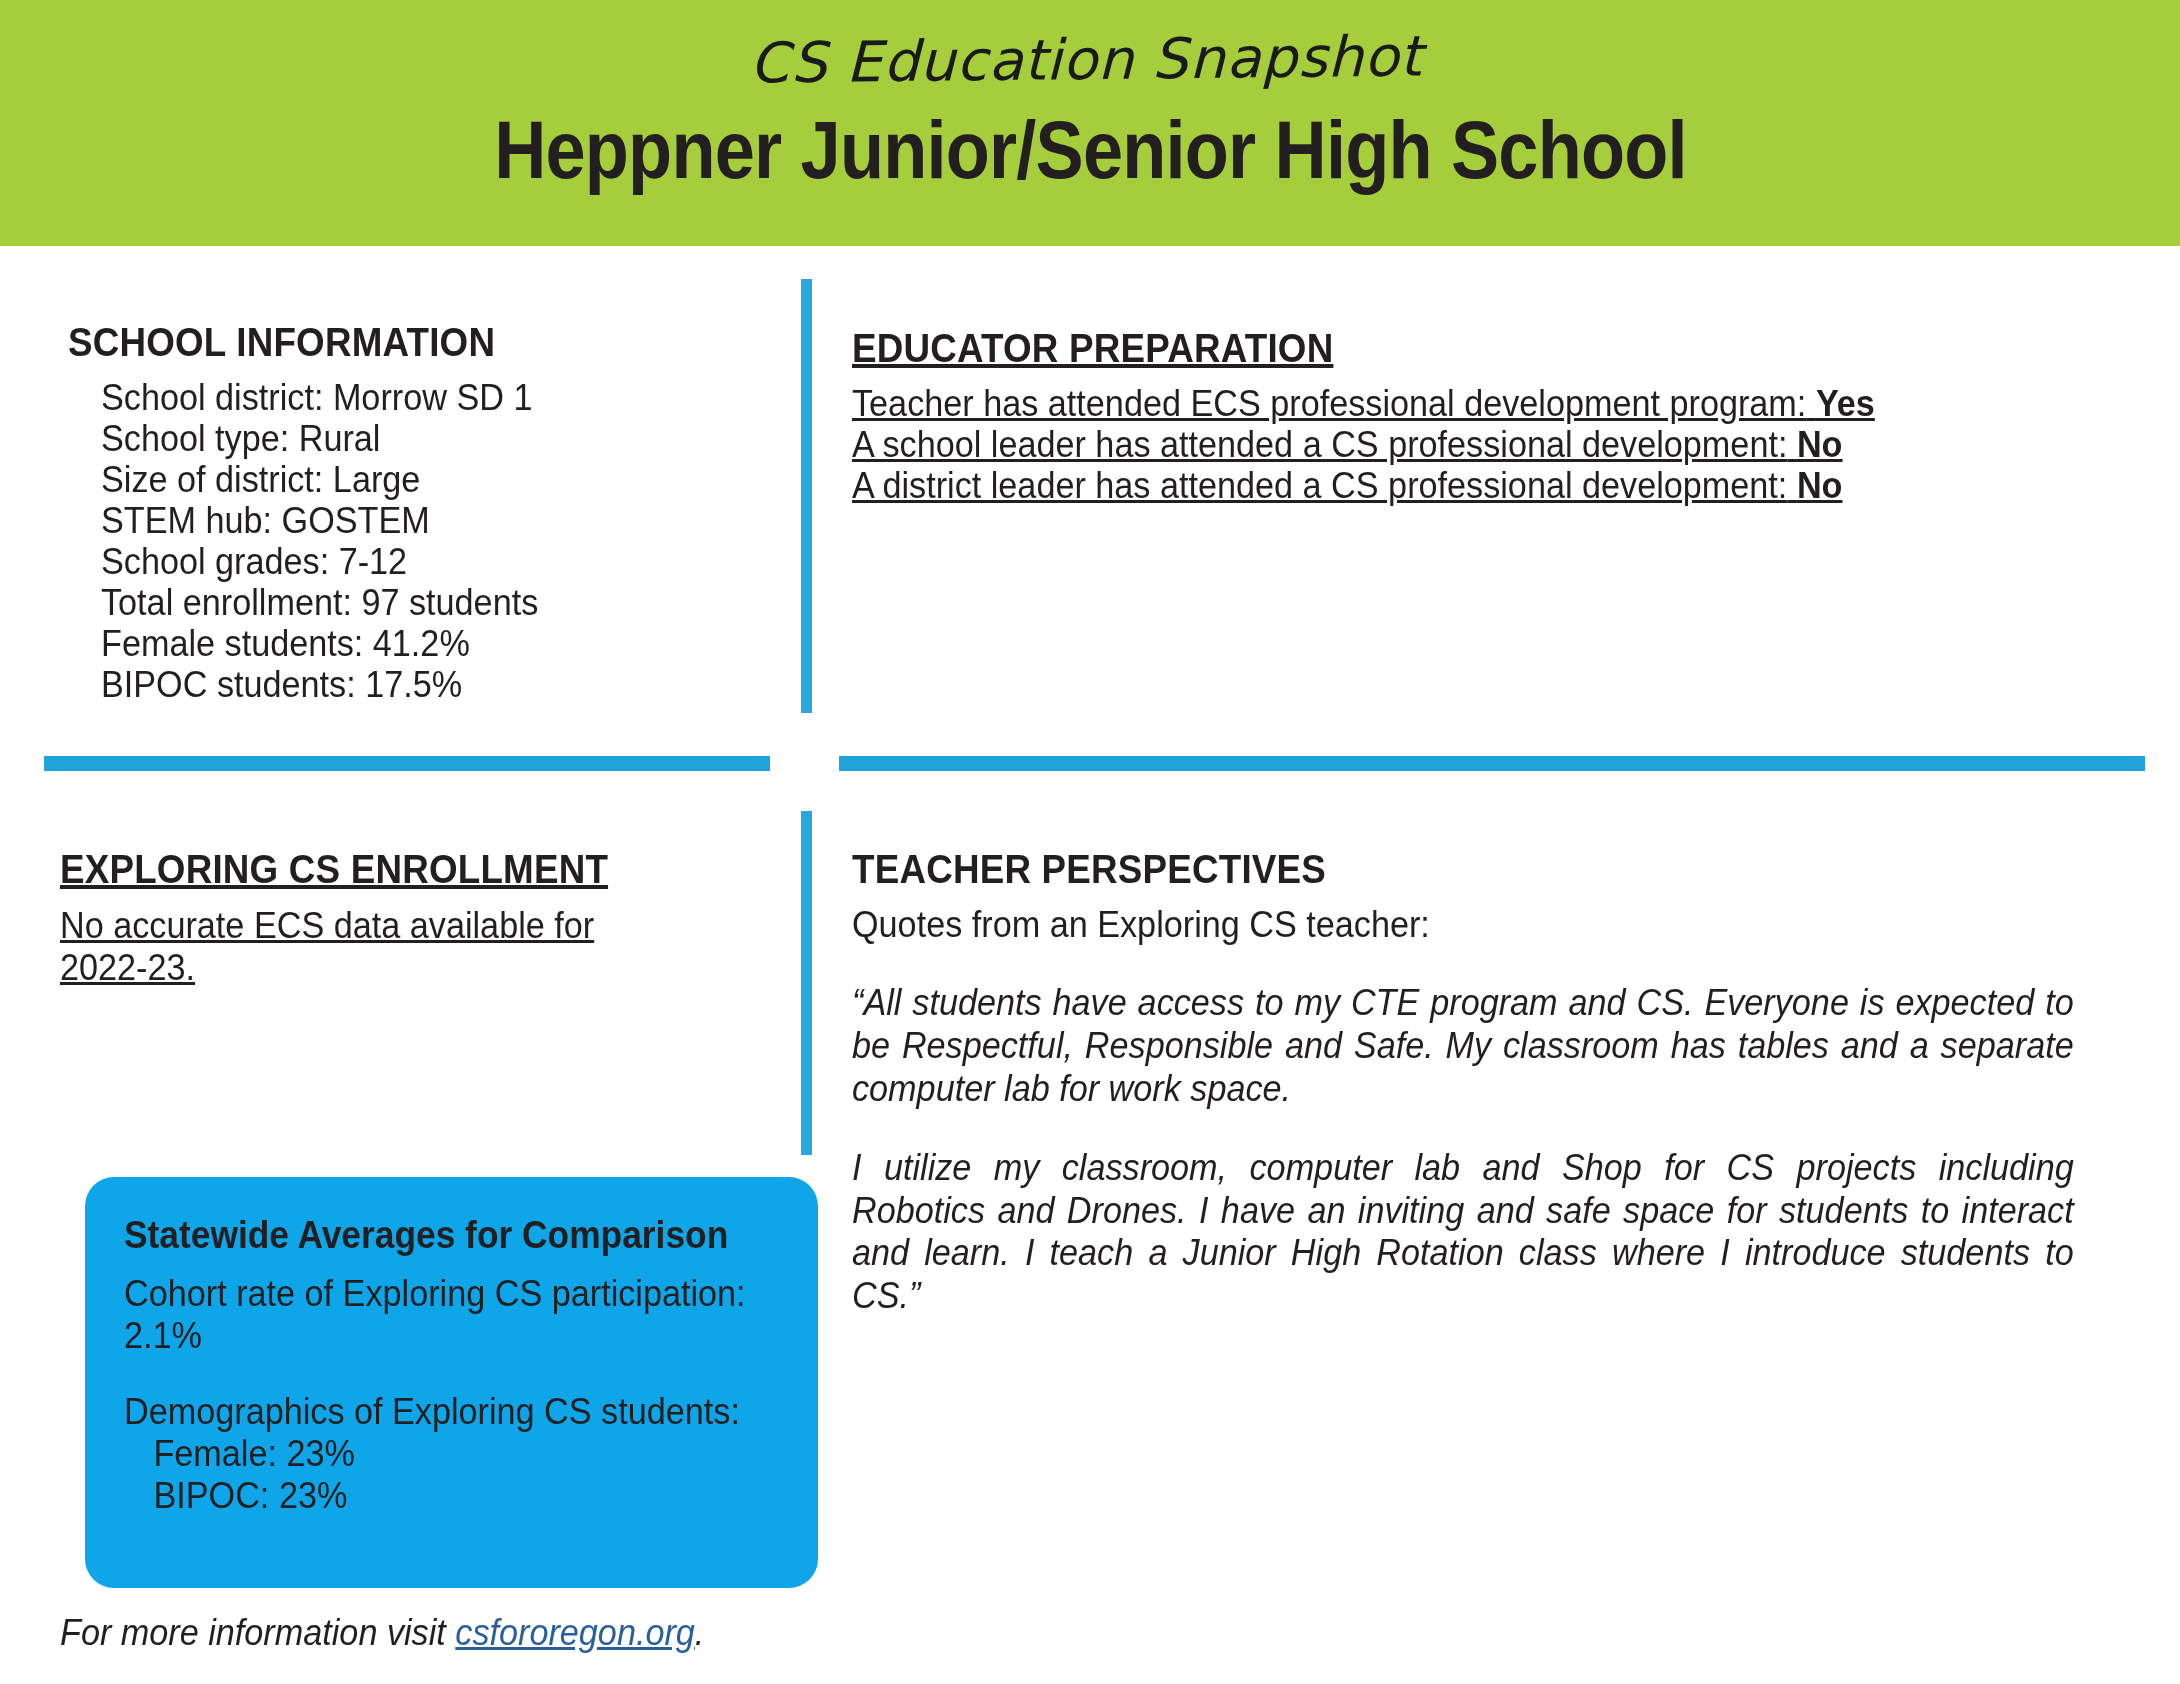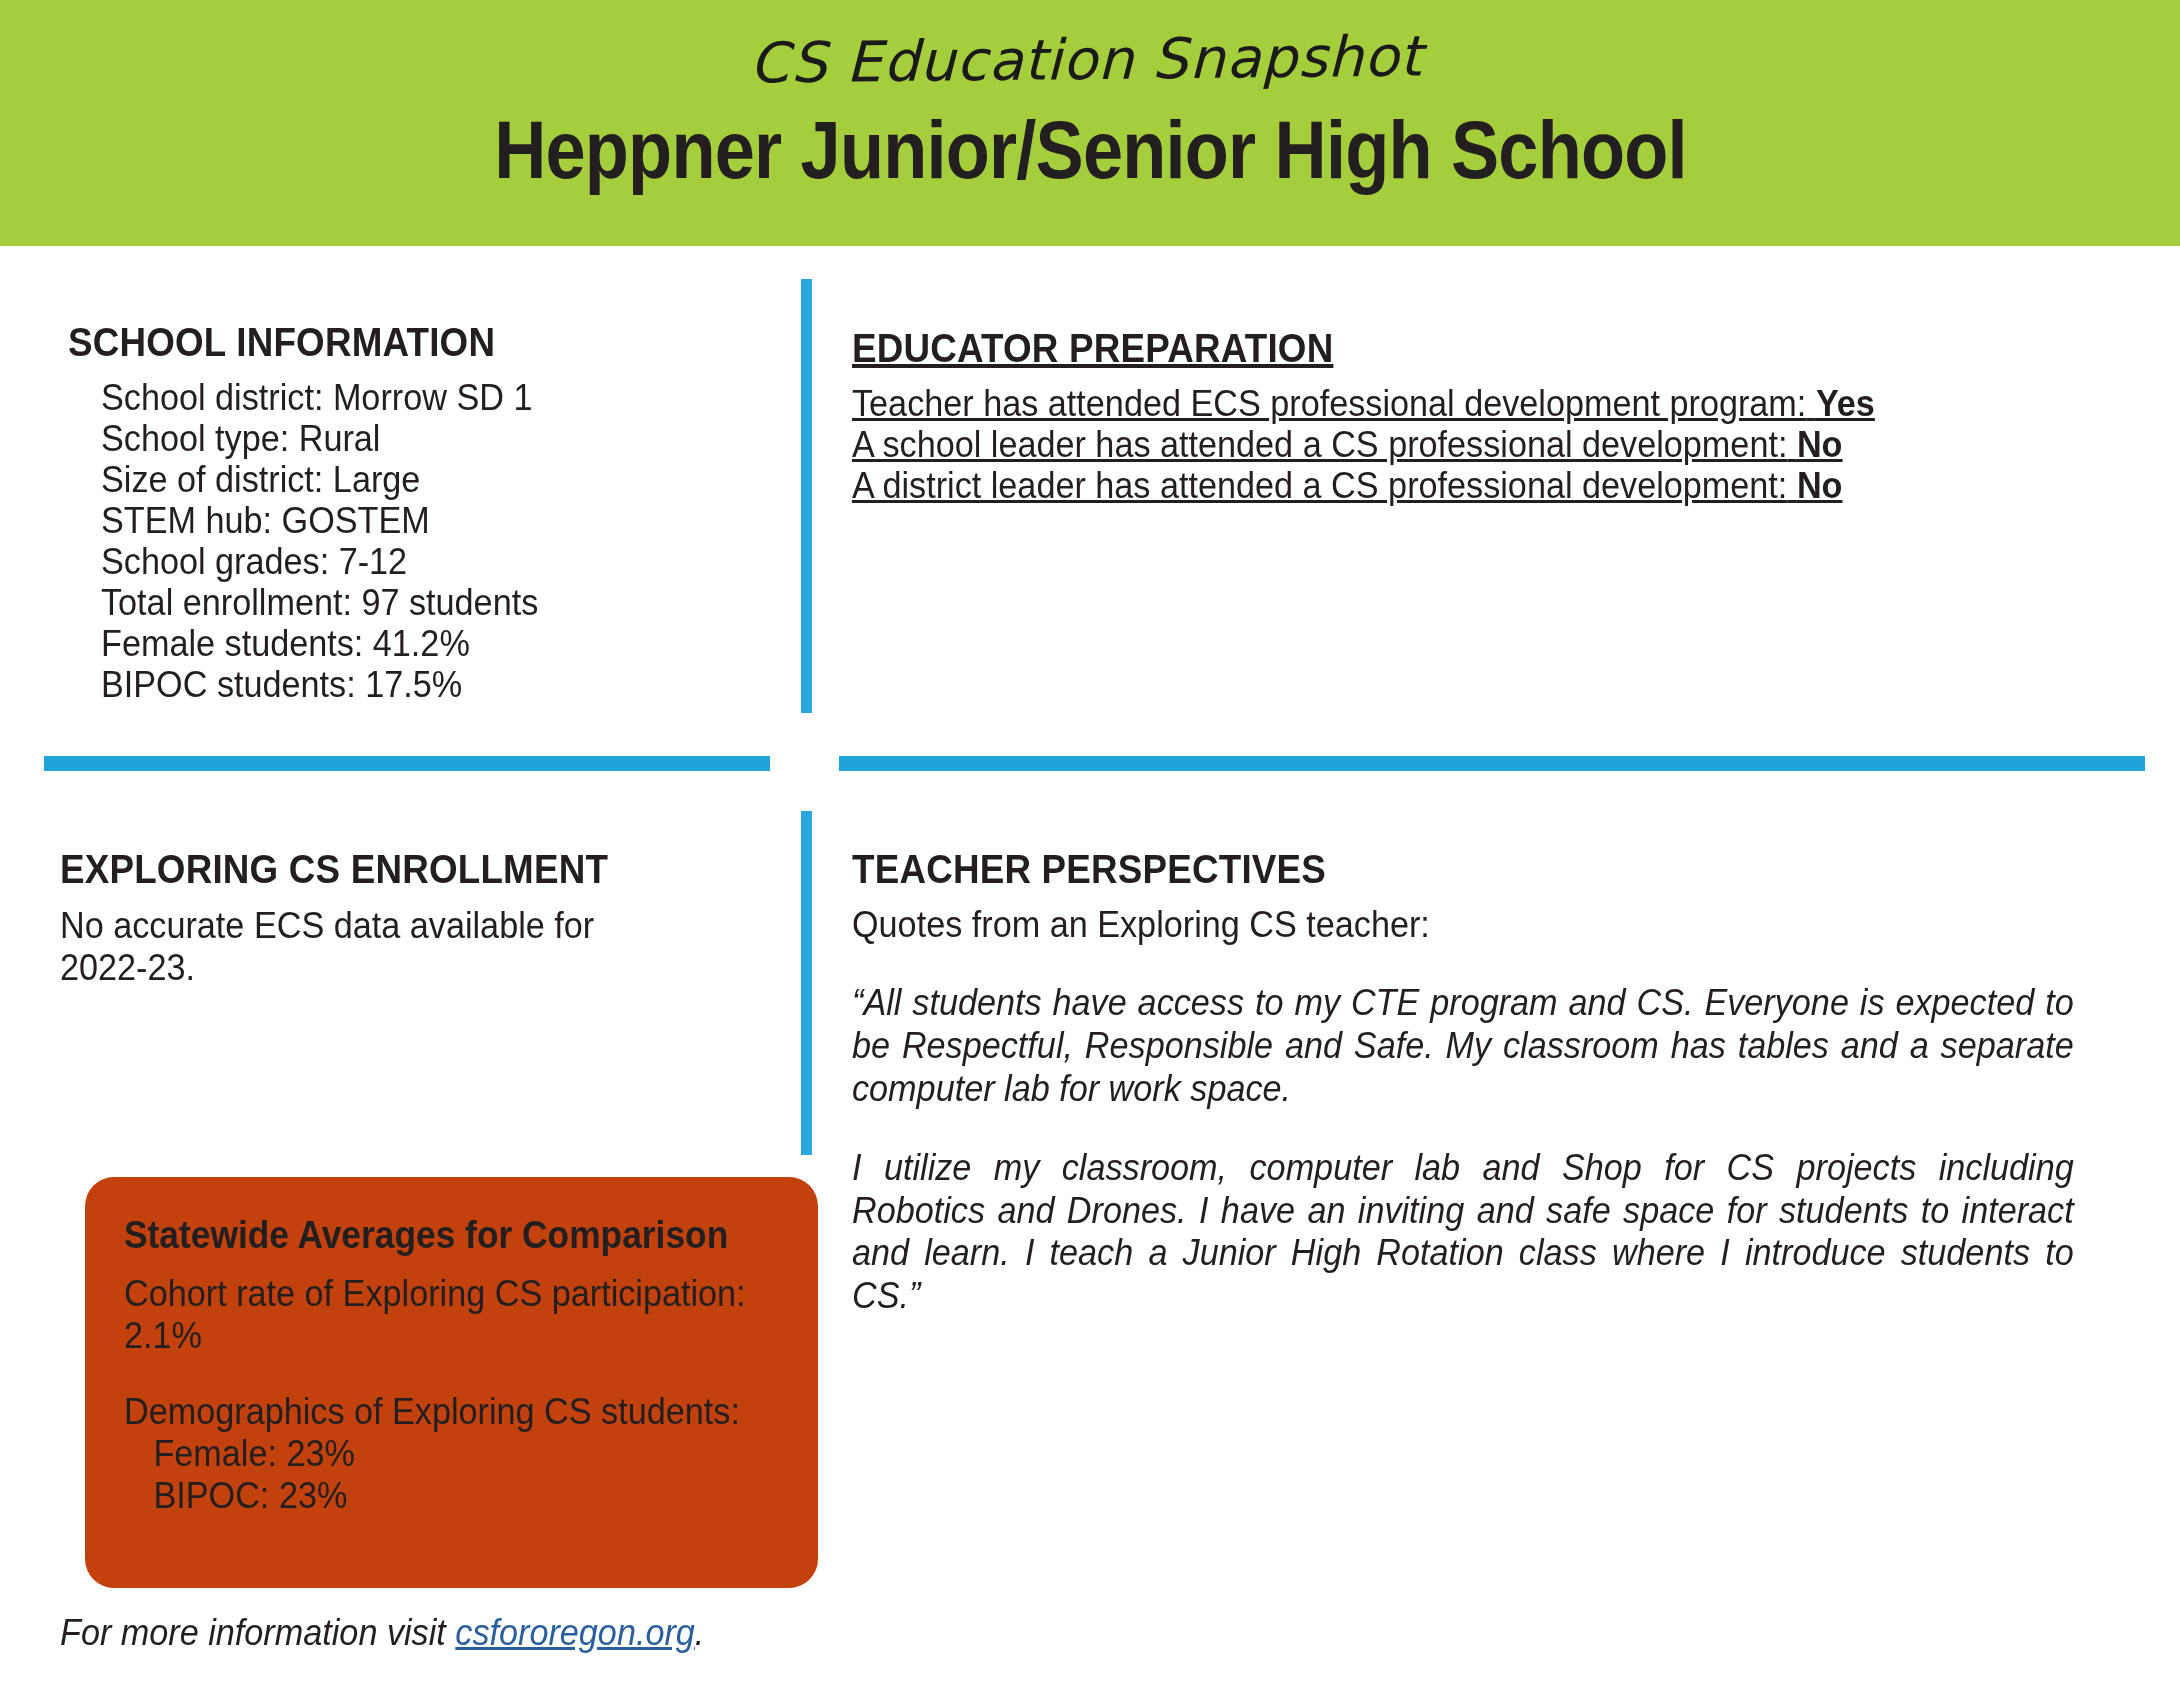--- a/index.html
+++ b/index.html
@@ -105,31 +105,32 @@
     left: 68px; top: 288px;
     width: 707px;
   }
   #school-info .sec-head { margin-bottom: 15.3px; }
   #school-info .lines { margin-top: 3.4px; margin-left: 33px; }
 
   #ecs-enroll {
     position: absolute;
     left: 60px; top: 815px;
     width: 673px;
+    text-decoration: underline;
   }
   #ecs-enroll .sec-head { margin-bottom: 15.3px; }
   #ecs-enroll .body-wrap { width: 647px; }
 
   
   #statewide-card {
     position: absolute;
     left: 85px; top: 1177px;
     width: 733px;
     height: 411px;
-    background: #c2410c;
+    background: #0ea5e9;
     border-radius: 29px;
     box-sizing: border-box;
     padding: 39px 34px 0 39px;
   }
   #statewide-card .card-title {
     font-family: "Liberation Sans Narrow", "Liberation Sans", sans-serif;
     font-size: 38px;
     font-weight: 700;
     color: #231f20;
     line-height: 1.05;

